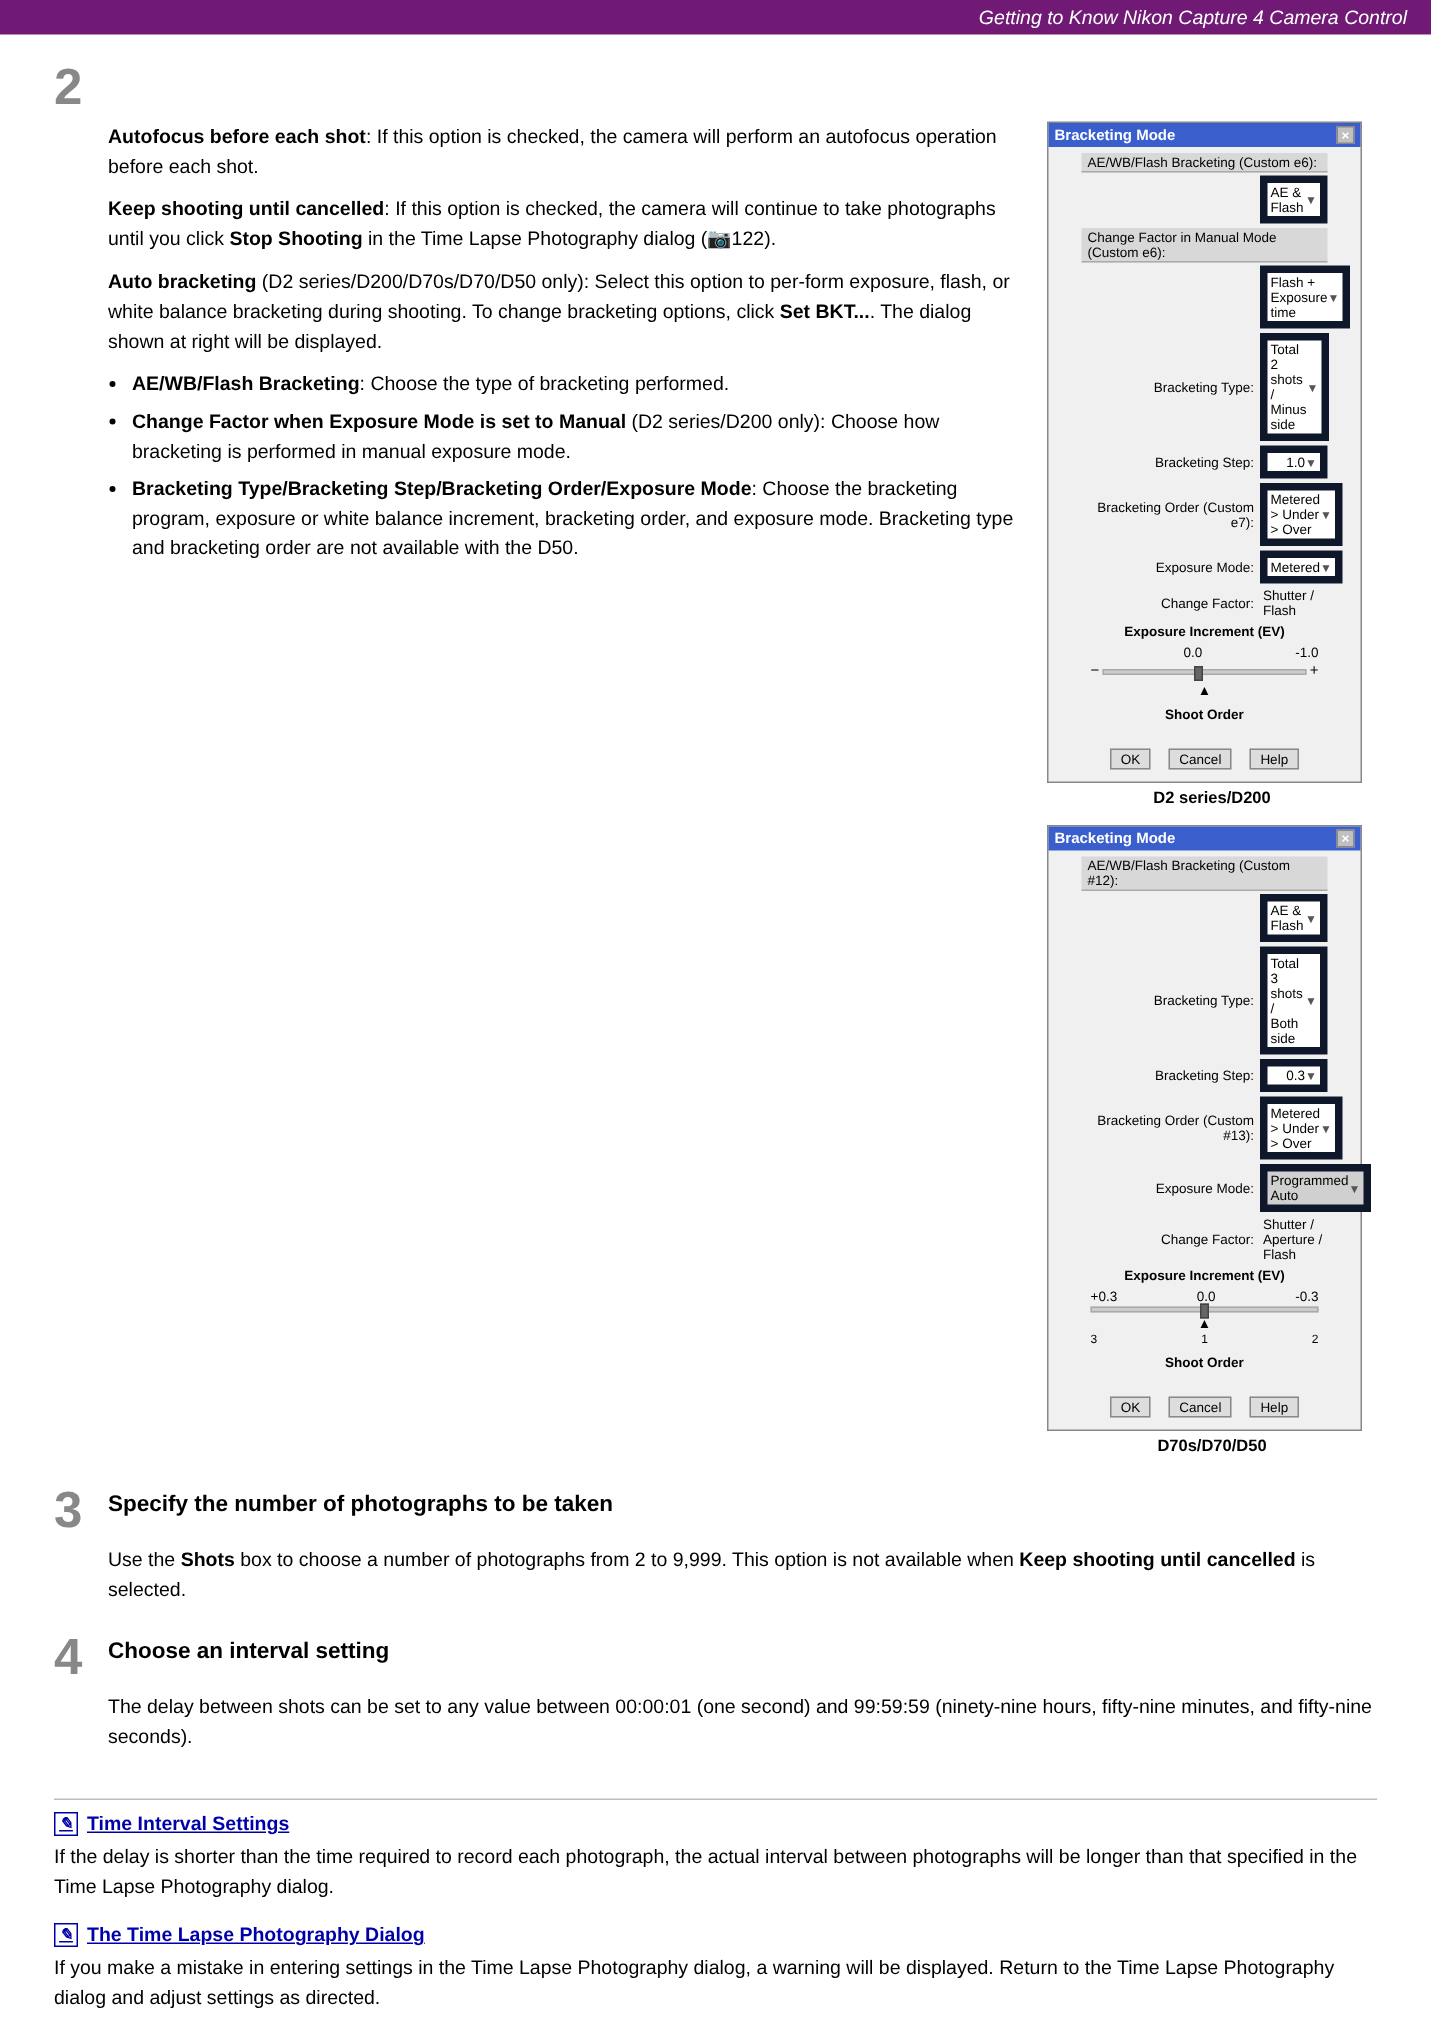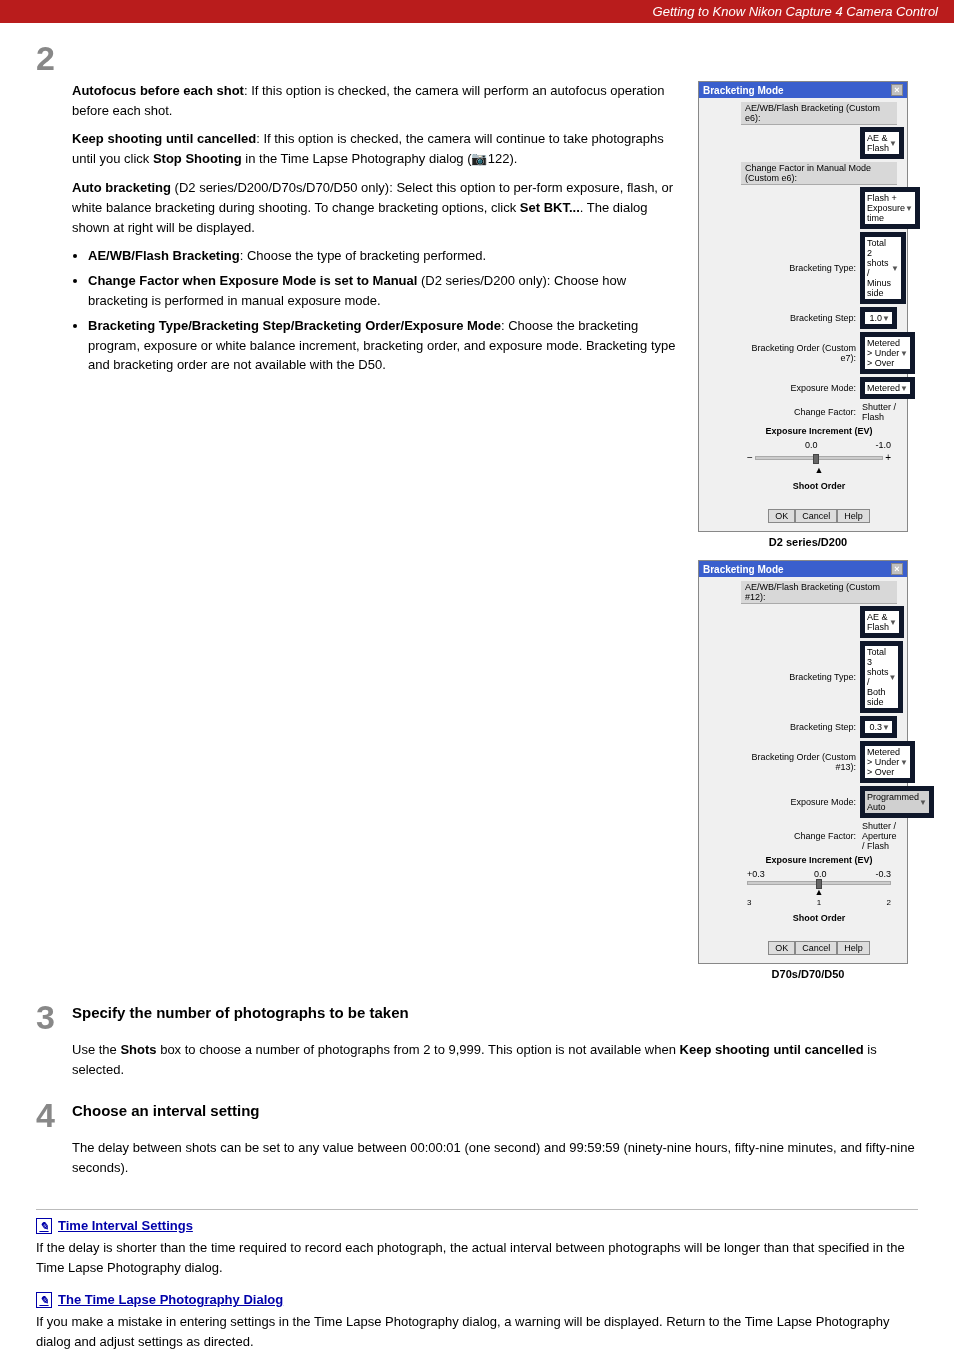--- a/index.html
+++ b/index.html
@@ -6,21 +6,21 @@
     body {
       font-family: Arial, Helvetica, sans-serif;
       font-size: 13px;
       background: #fff;
       color: #000;
       width: 954px;
       min-height: 1352px;
     }
 
     .page-header {
-      background: #b91c1c;
+      background: #701a75;
       color: #fff;
       text-align: right;
       padding: 4px 16px;
       font-size: 13px;
       font-style: italic;
     }
 
     .page-content {
       padding: 18px 36px 18px 36px;
     }
@@ -123,22 +123,21 @@
       width: 12px;
       height: 12px;
       font-size: 9px;
       display: flex;
       align-items: center;
       justify-content: center;
       cursor: pointer;
     }
 
     .dialog-body {
-      padding: 4px 10px;
-      margin-left: 32px;
+      padding: 4px 22px;
     }
 
     .dialog-row {
       display: flex;
       align-items: center;
       margin-bottom: 3px;
     }
 
     .dialog-label {
       font-size: 9px;
@@ -203,21 +202,21 @@
     .tick-marks {
       display: flex;
       justify-content: space-between;
       font-size: 8px;
       margin-top: 1px;
     }
 
     .dialog-buttons {
       display: flex;
       justify-content: center;
-      gap: 0;
+      gap: 12px;
       padding: 4px;
     }
 
     .dialog-btn {
       border: 1px solid #888;
       background: #ddd;
       font-size: 9px;
       padding: 1px 6px;
       cursor: pointer;
     }

